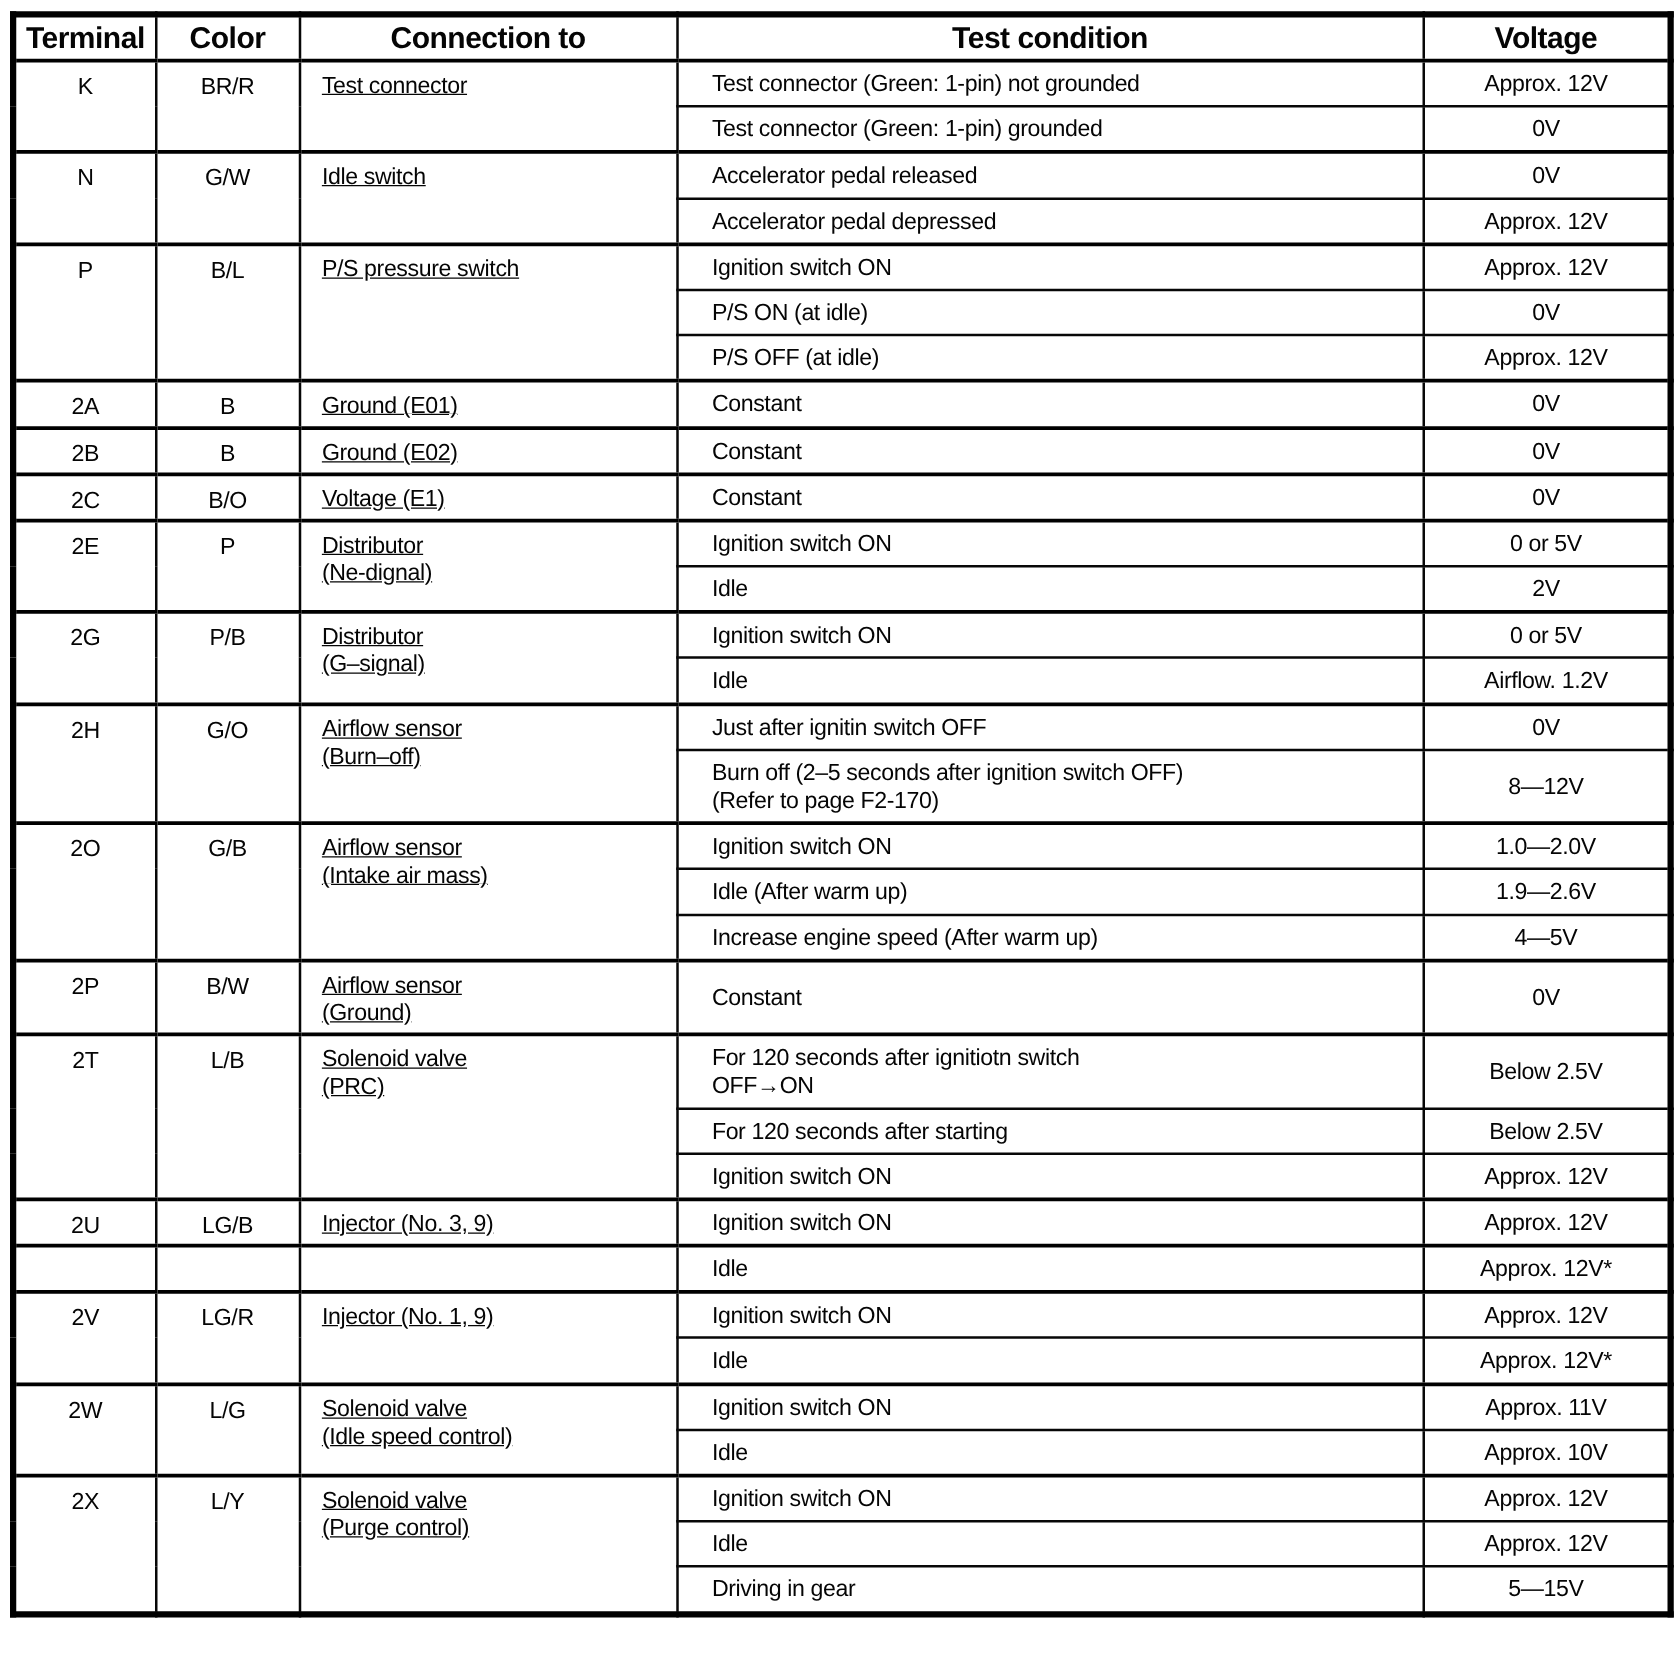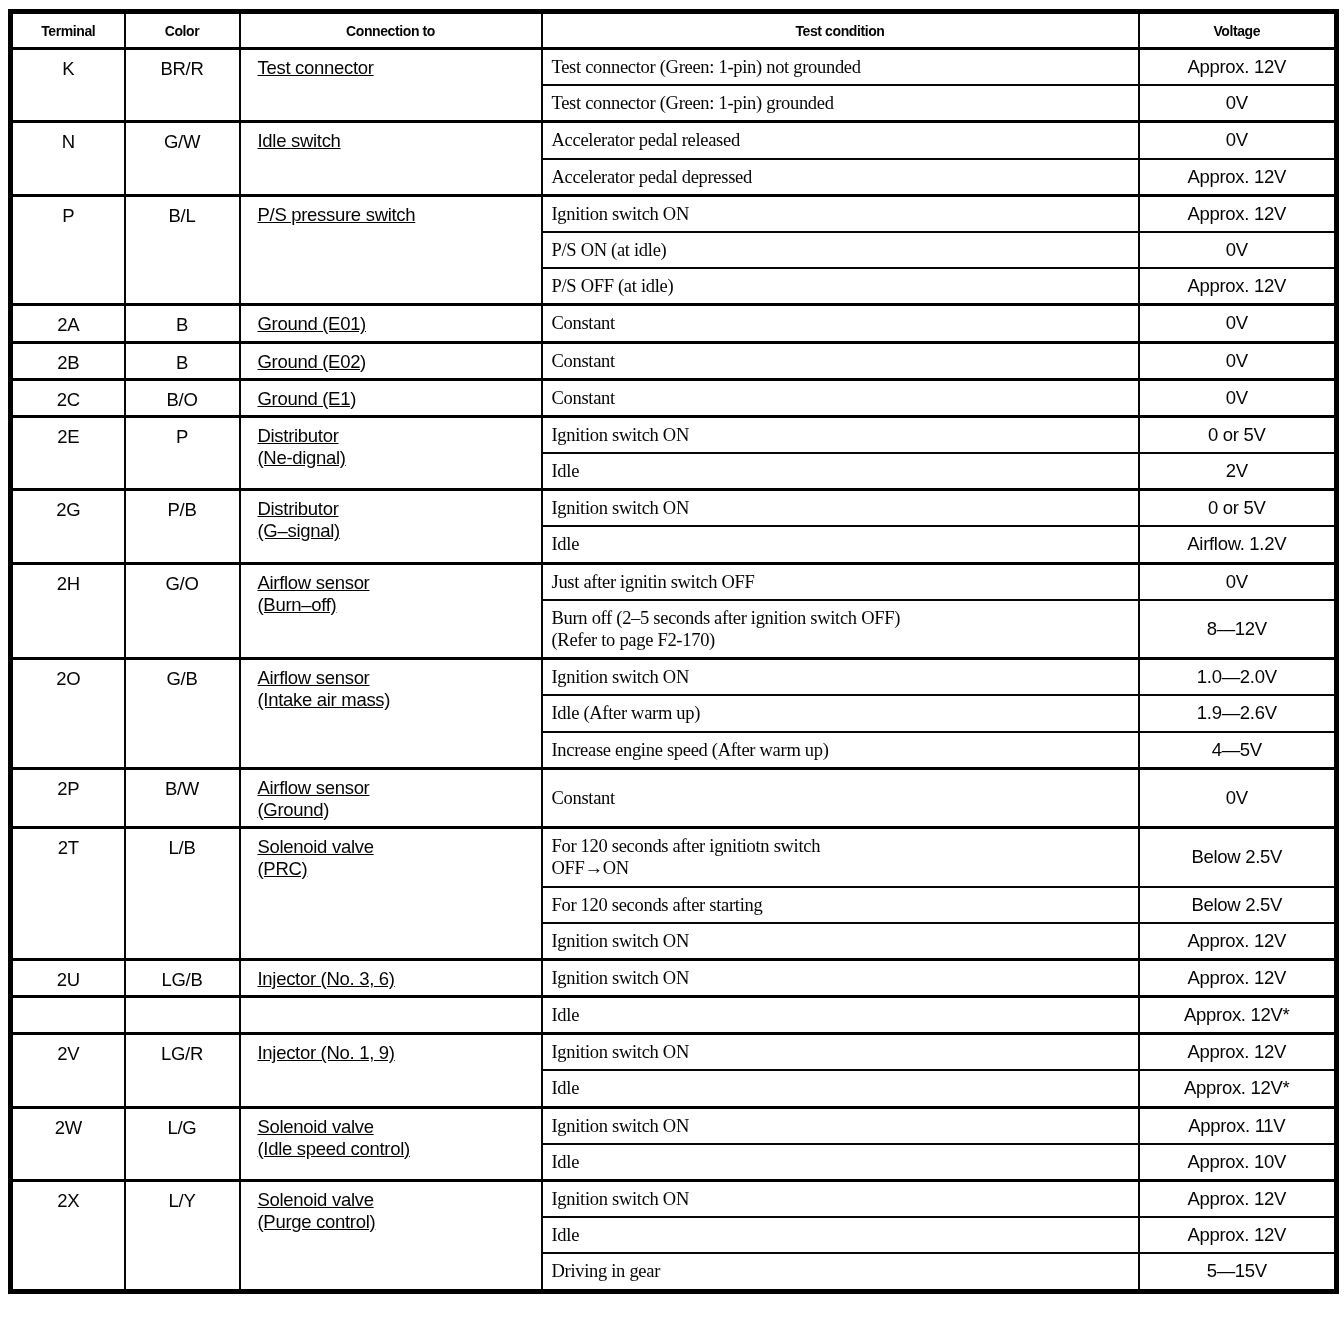--- a/index.html
+++ b/index.html
@@ -17,21 +17,21 @@
     width: 1326px;
     margin: 9px 0 0 8px;
     border: 5px solid #000;
   }
   .tv th, .tv td {
     border: 2px solid #070707;
     overflow: hidden;
   }
   .tv thead th {
     border-bottom: 3px solid #000;
-    font-size: 14px;
+    font-size: 24px;
     font-weight: 700;
     height: 37px;
     text-align: center;
     letter-spacing: -0.4px;
     vertical-align: middle;
   }
   .tv td {
     font-size: 18.5px;
     letter-spacing: -0.3px;
     line-height: 1.2;
@@ -41,24 +41,23 @@
     text-align: center;
     vertical-align: top;
     padding-top: 8px;
   }
   td.c-conn {
     vertical-align: top;
     padding: 7px 6px 5px 17px;
     text-decoration: underline;
   }
   td.c-cond {
-    padding: 6px 8px 6px 9px;
+    padding: 6px 8px 6px 27px;
     height: 36px;
     vertical-align: middle;
-    font-family: Liberation Serif, serif;
   }
   td.c-volt {
     text-align: center;
     vertical-align: middle;
     padding: 2px 16px;
   }
   tr.group-start td { border-top: 3px solid #000; }
 </style>
 </head>
 <body>
@@ -129,21 +128,21 @@
         <tr class="group-start">
           <td rowspan="1" class="c-term">2B</td>
           <td rowspan="1" class="c-color">B</td>
           <td rowspan="1" class="c-conn">Ground (E02)</td>
           <td class="c-cond">Constant</td>
           <td class="c-volt">0V</td>
         </tr>
         <tr class="group-start">
           <td rowspan="1" class="c-term">2C</td>
           <td rowspan="1" class="c-color">B/O</td>
-          <td rowspan="1" class="c-conn">Ground (E1)</td>
+          <td rowspan="1" class="c-conn">Voltage (E1)</td>
           <td class="c-cond">Constant</td>
           <td class="c-volt">0V</td>
         </tr>
         <tr class="group-start">
           <td rowspan="2" class="c-term">2E</td>
           <td rowspan="2" class="c-color">P</td>
           <td rowspan="2" class="c-conn">Distributor
 (Ne-dignal)</td>
           <td class="c-cond">Ignition switch ON</td>
           <td class="c-volt">0 or 5V</td>
@@ -214,21 +213,21 @@
           <td class="c-cond">For 120 seconds after starting</td>
           <td class="c-volt">Below 2.5V</td>
         </tr>
         <tr>
           <td class="c-cond">Ignition switch ON</td>
           <td class="c-volt">Approx. 12V</td>
         </tr>
         <tr class="group-start">
           <td rowspan="1" class="c-term">2U</td>
           <td rowspan="1" class="c-color">LG/B</td>
-          <td rowspan="1" class="c-conn">Injector (No. 3, 6)</td>
+          <td rowspan="1" class="c-conn">Injector (No. 3, 9)</td>
           <td class="c-cond">Ignition switch ON</td>
           <td class="c-volt">Approx. 12V</td>
         </tr>
         <tr class="group-start">
           <td rowspan="1" class="c-term"></td>
           <td rowspan="1" class="c-color"></td>
           <td rowspan="1" class="c-conn"></td>
           <td class="c-cond">Idle</td>
           <td class="c-volt">Approx. 12V*</td>
         </tr>

